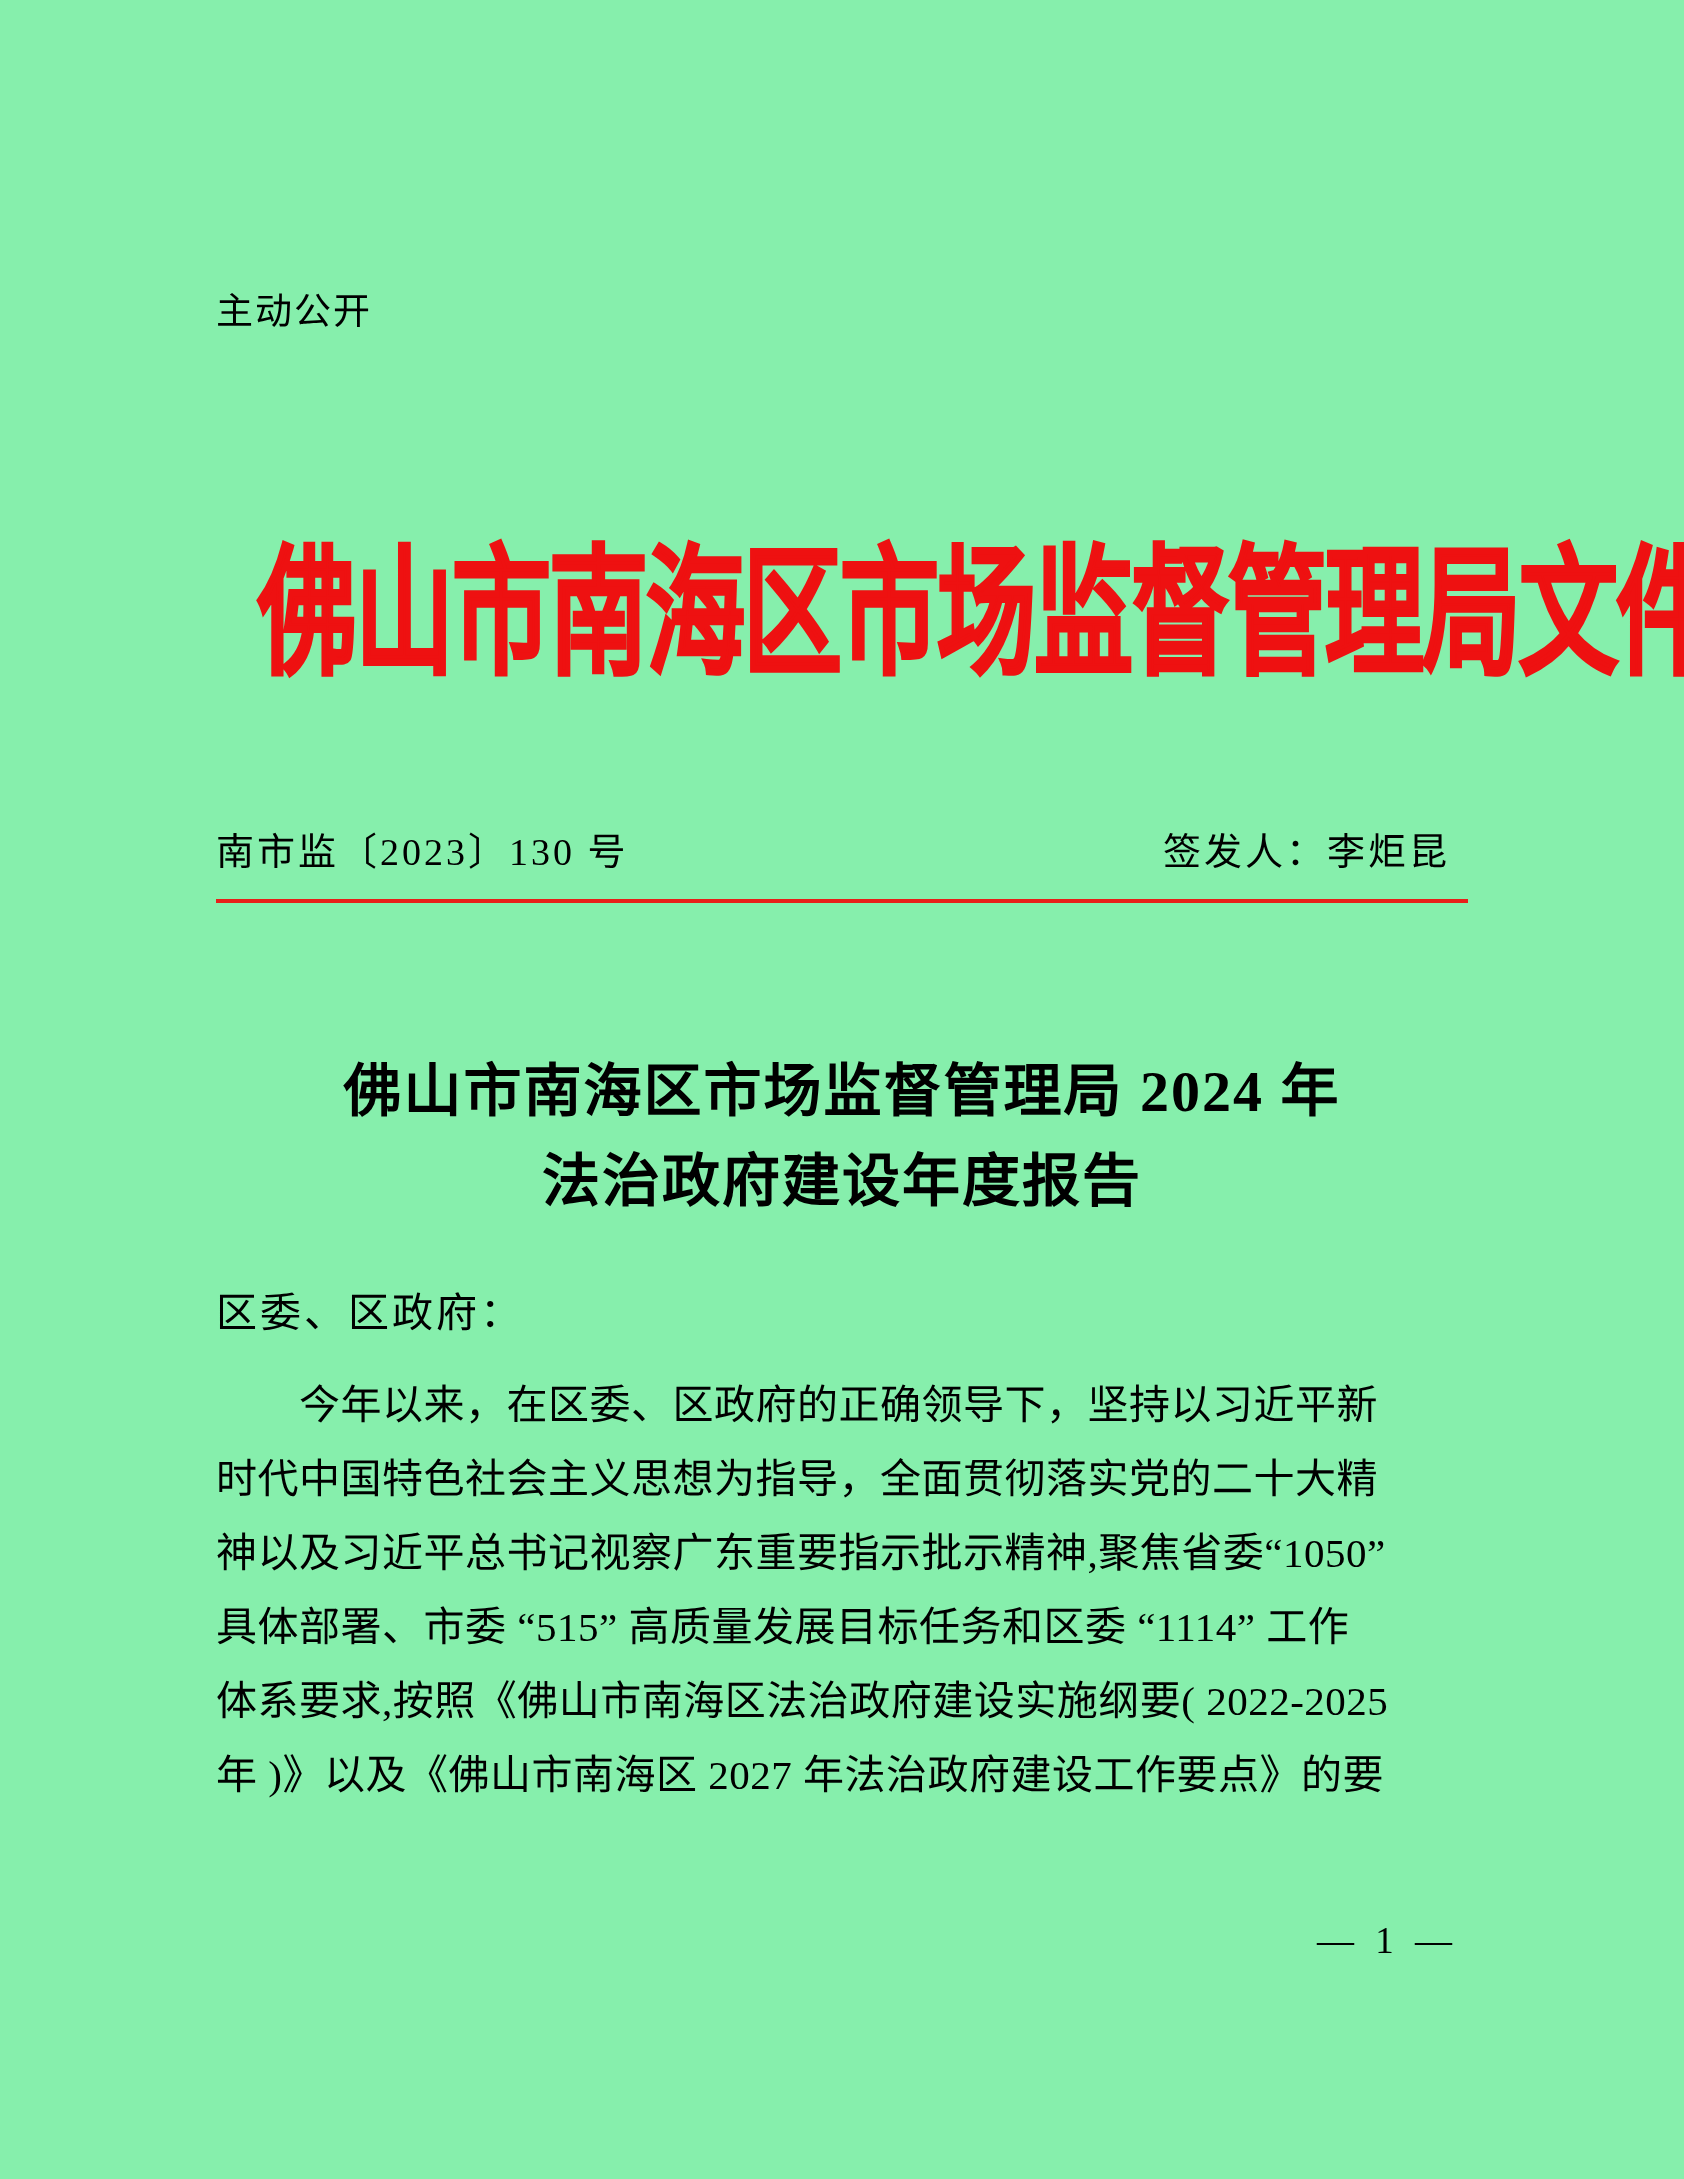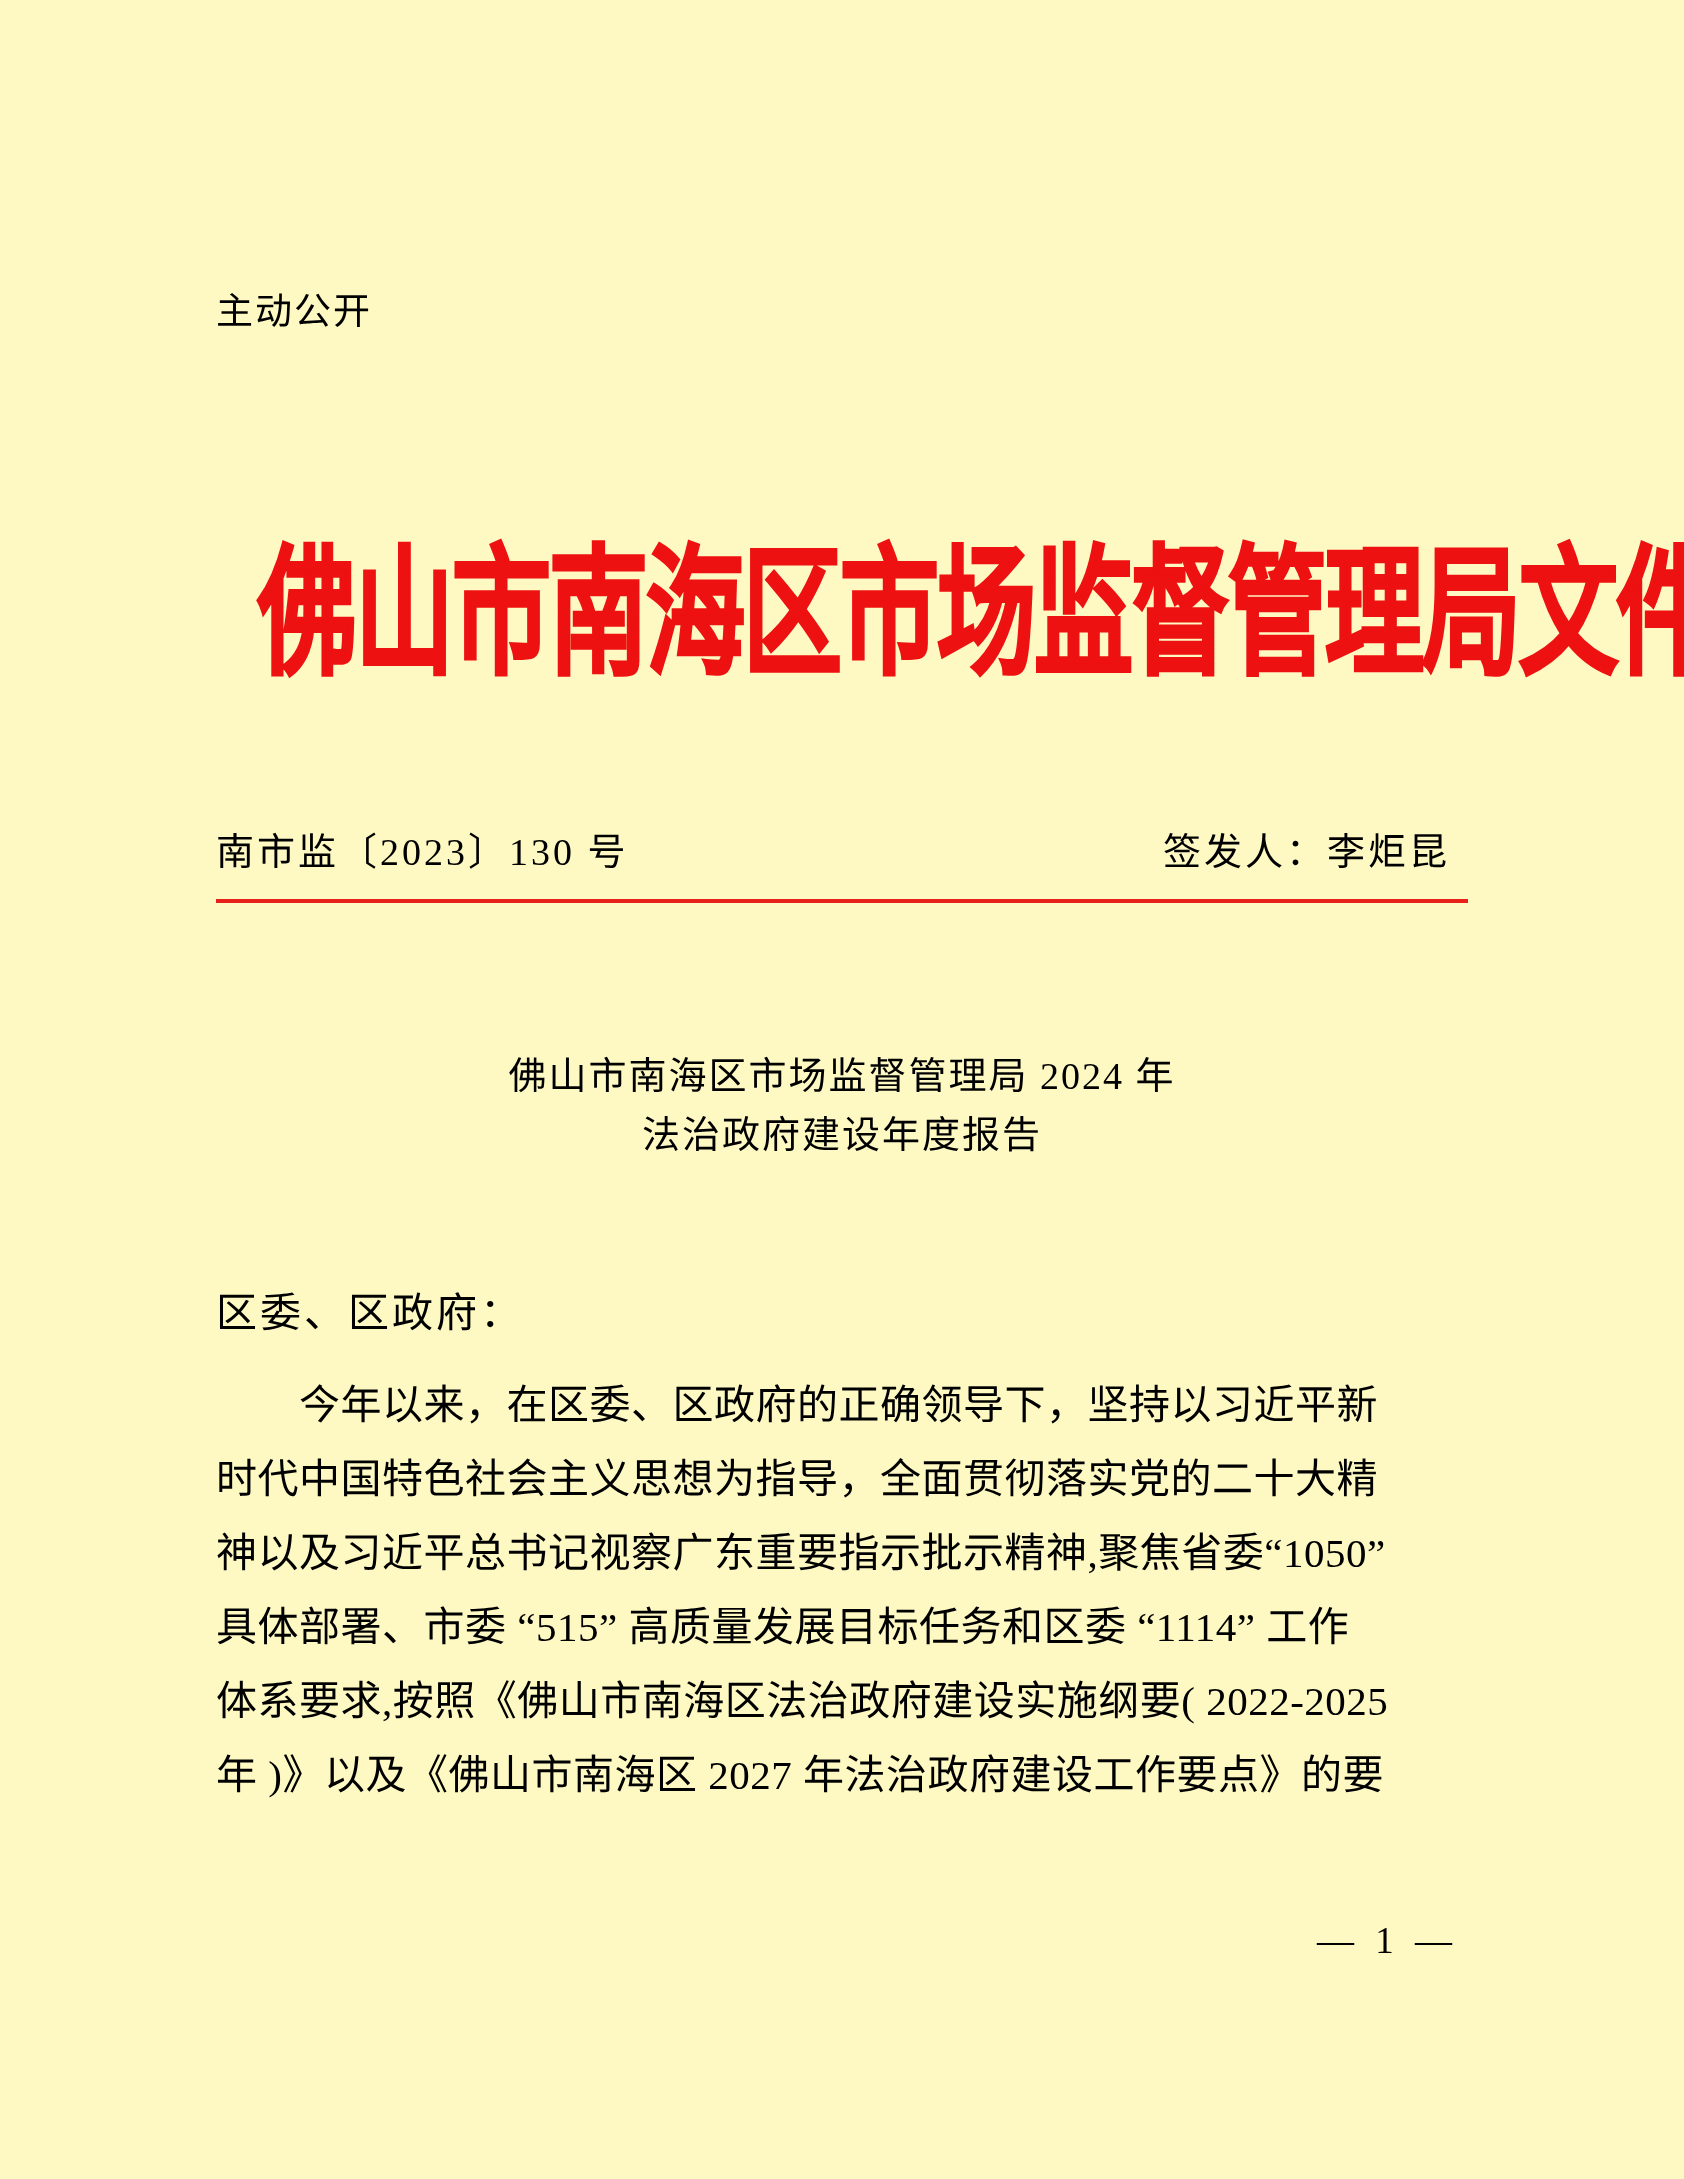--- a/index.html
+++ b/index.html
@@ -6,21 +6,21 @@
   html, body {
     margin: 0;
     padding: 0;
     background: #ffffff;
   }
 
   .page {
     position: relative;
     width: 1684px;
     height: 2179px;
-    background: #fef9c3;
+    background: #86efac;
     margin: 0 auto;
     overflow: hidden;
     font-family: "Liberation Serif", "DejaVu Serif", serif;
     color: #000000;
     box-sizing: border-box;
   }
 
   
   .content {
     position: absolute;
@@ -112,22 +112,22 @@
   .doc-title {
     position: absolute;
     left: 0px;
     top: 1047px;
     width: 1252px;
     text-align: center;
   }
 
   .doc-title .tline {
     font-family: "Liberation Serif", "DejaVu Serif", serif;
-    font-weight: normal;
-    font-size: 38px;
+    font-weight: bold;
+    font-size: 58px;
     line-height: 1.55;
     letter-spacing: 2px;
     color: #000000;
     white-space: nowrap;
   }
 
   
   .salutation {
     position: absolute;
     left: 0px;

